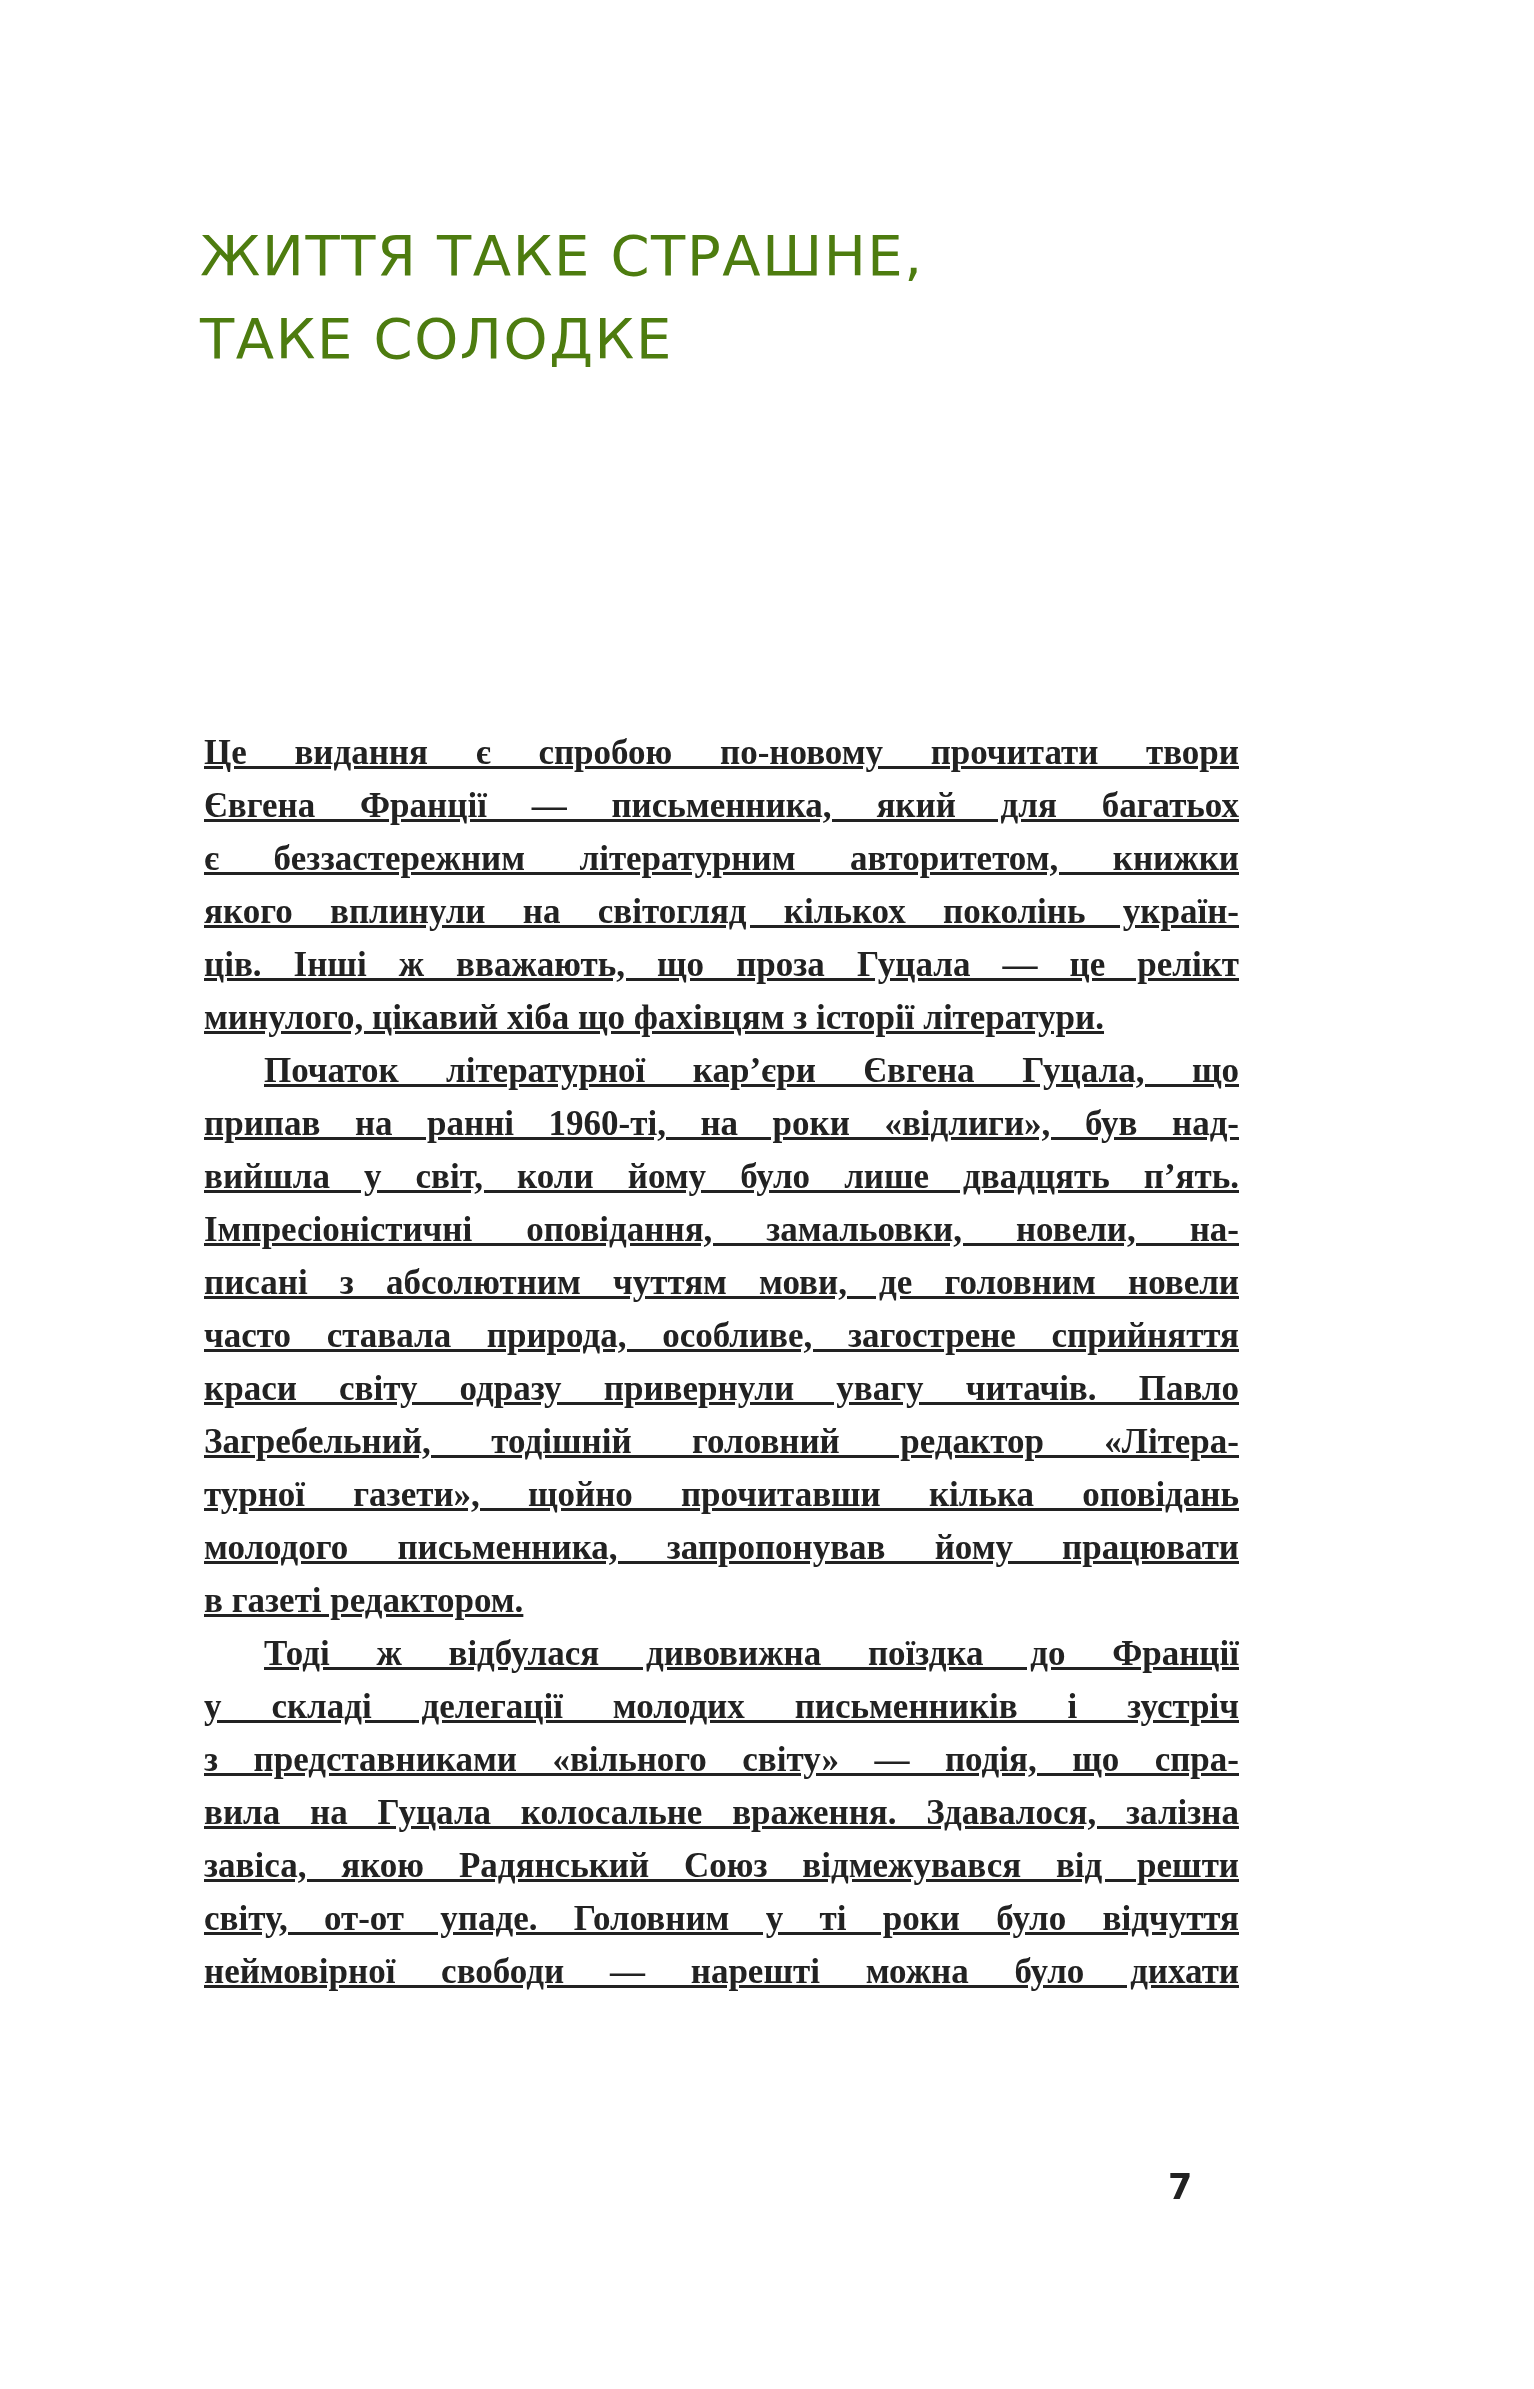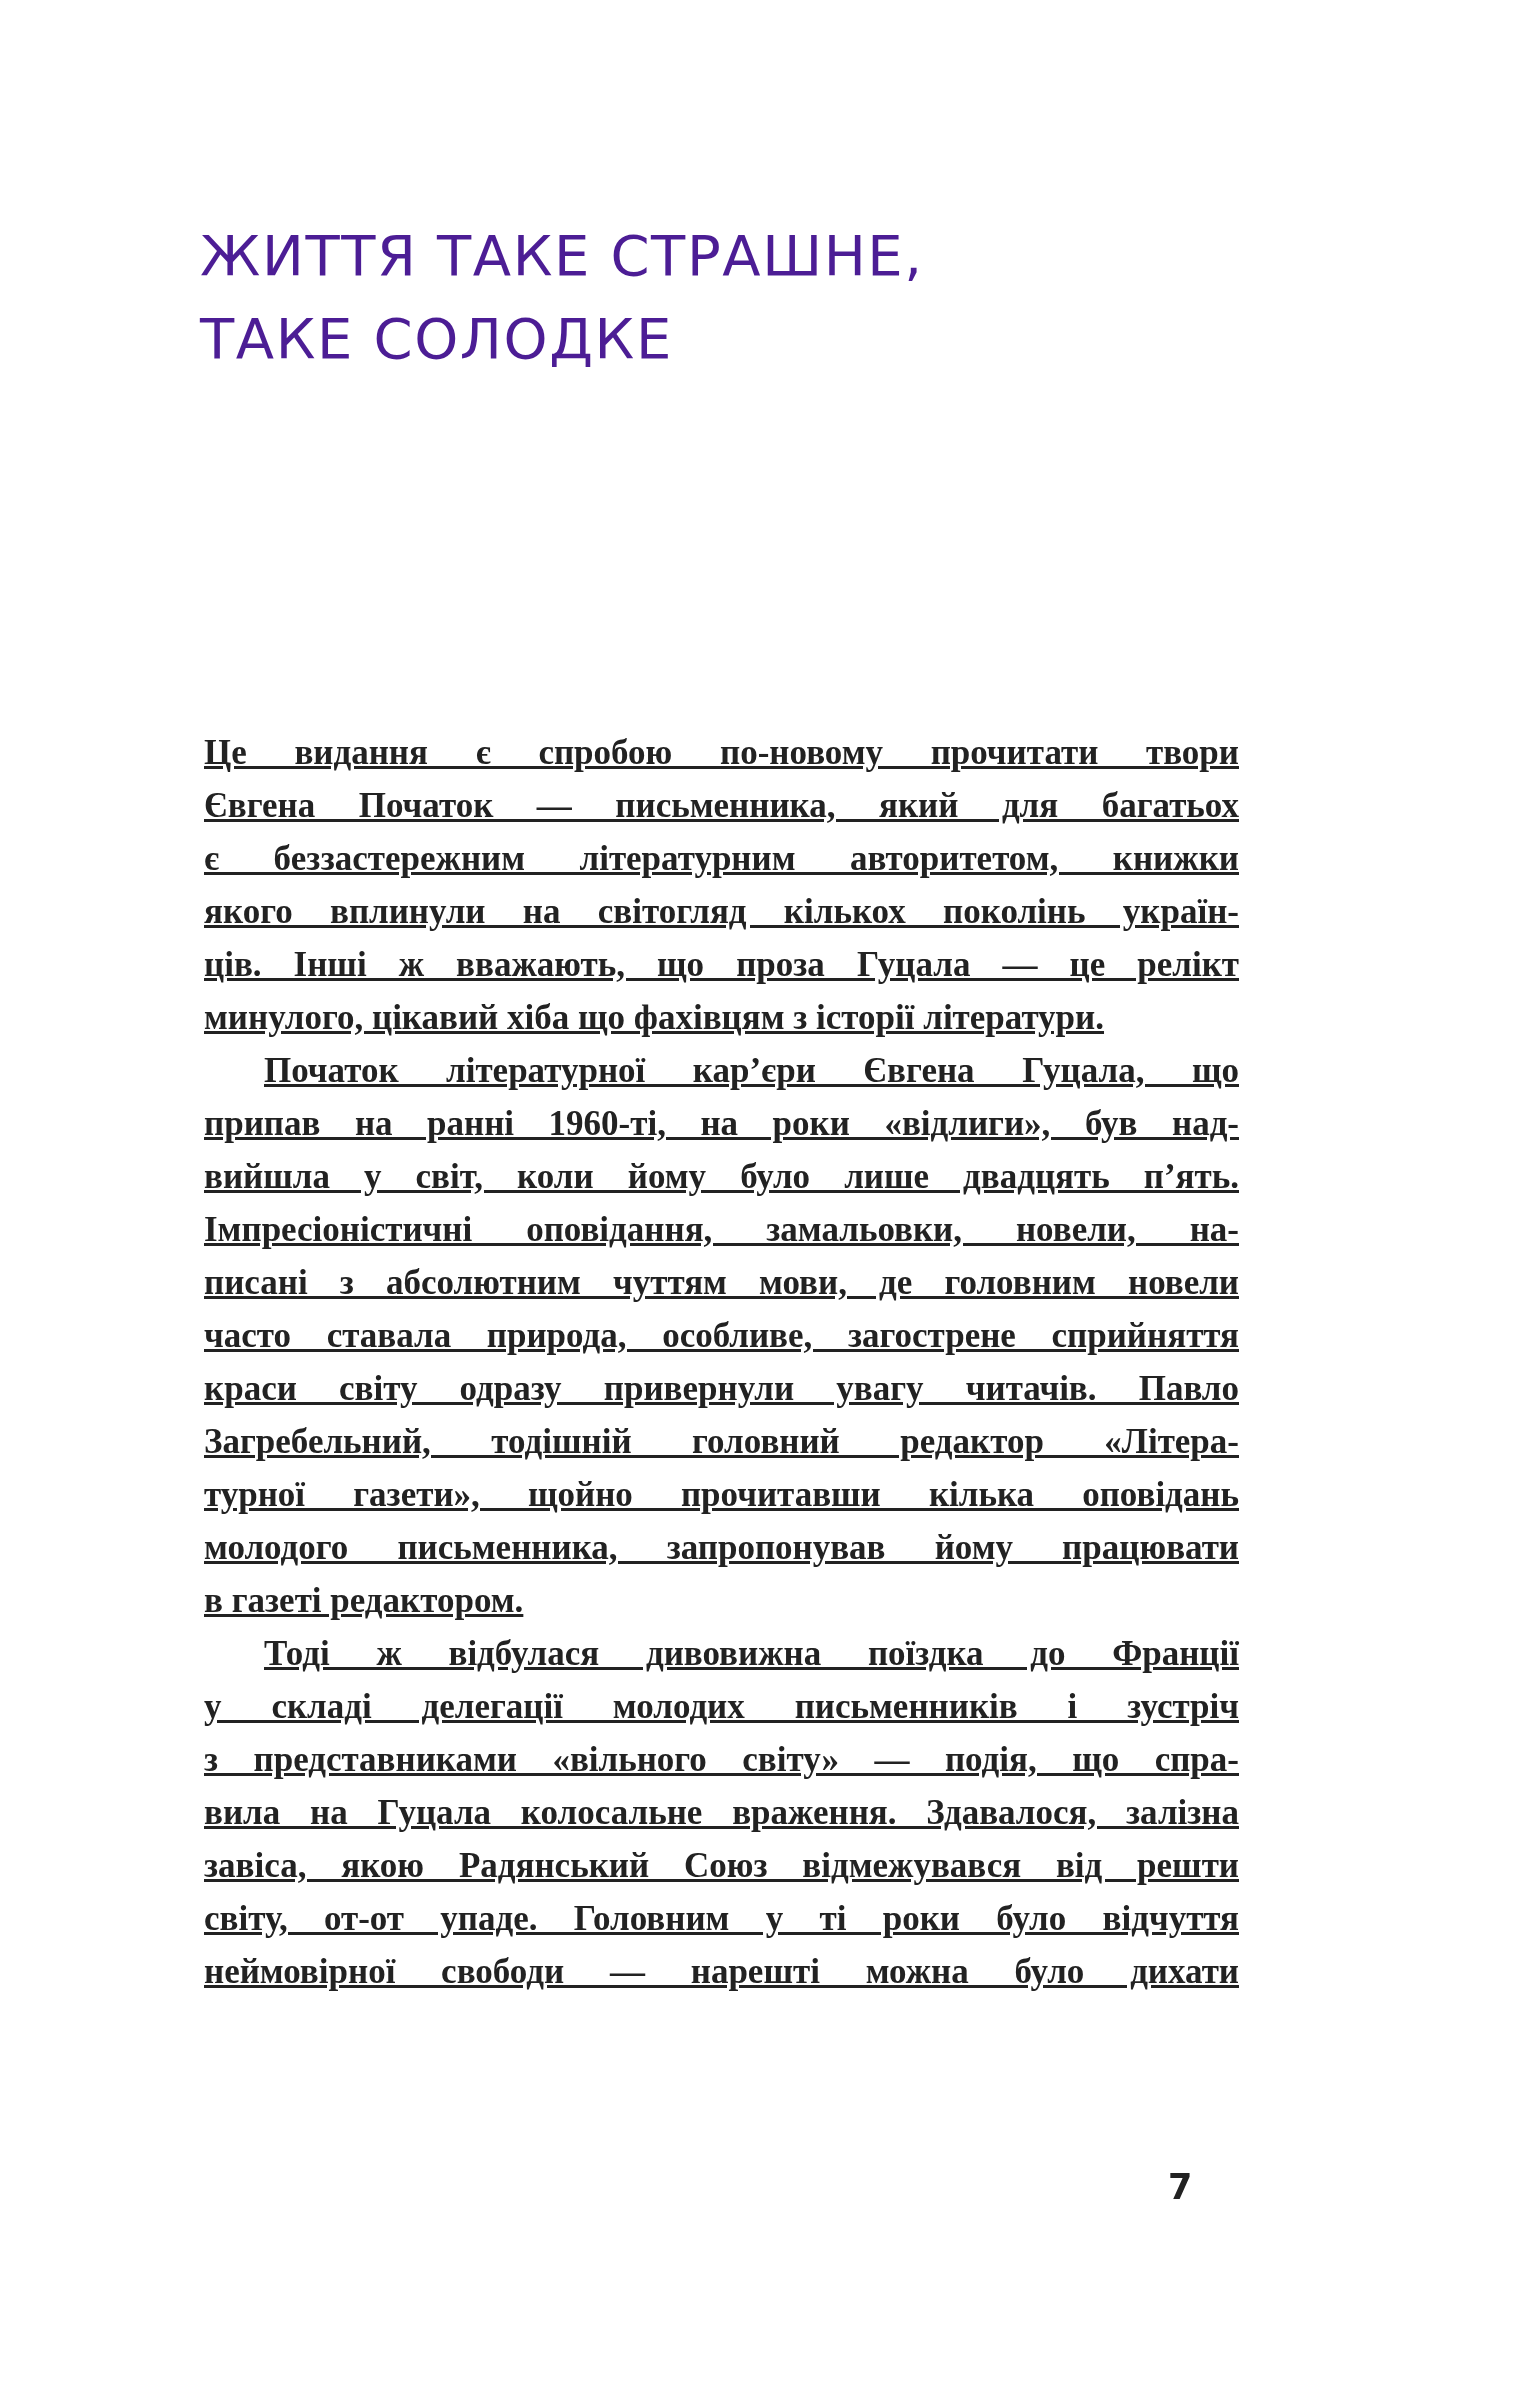--- a/index.html
+++ b/index.html
@@ -24,21 +24,21 @@
     .chapter-title {
       position: absolute;
       left: 200px;
       top: 214px;
       margin: 0;
       font-family: "DejaVu Sans", sans-serif;
       font-weight: normal;
       font-size: 56px;
       line-height: 83px;
       letter-spacing: 1.6px;
-      color: #4c1d95;
+      color: #4d7c0f;
       text-transform: uppercase;
     }
     .chapter-title .title-line {
       display: block;
       white-space: nowrap;
     }
     .body-text {
       position: absolute;
       left: 204px;
       top: 726px;
@@ -82,21 +82,21 @@
 
   <h1 class="chapter-title">
     <span class="title-line">ЖИТТЯ ТАКЕ СТРАШНЕ,</span>
     <span class="title-line">ТАКЕ СОЛОДКЕ</span>
   </h1>
 
   <div class="body-text">
 
     <div>
       <span class="line">Це видання є спробою по-новому прочитати твори</span>
-      <span class="line">Євгена Початок — письменника, який для багатьох</span>
+      <span class="line">Євгена Франції — письменника, який для багатьох</span>
       <span class="line">є беззастережним літературним авторитетом, книжки</span>
       <span class="line">якого вплинули на світогляд кількох поколінь україн-</span>
       <span class="line">ців. Інші ж вважають, що проза Гуцала — це релікт</span>
       <span class="line last">минулого, цікавий хіба що фахівцям з історії літератури.</span>
     </div>
 
     <div>
       <span class="line indent">Початок літературної кар’єри Євгена Гуцала, що</span>
       <span class="line">припав на ранні 1960-ті, на роки «відлиги», був над-</span>
       <span class="line">вийшла у світ, коли йому було лише двадцять п’ять.</span>

